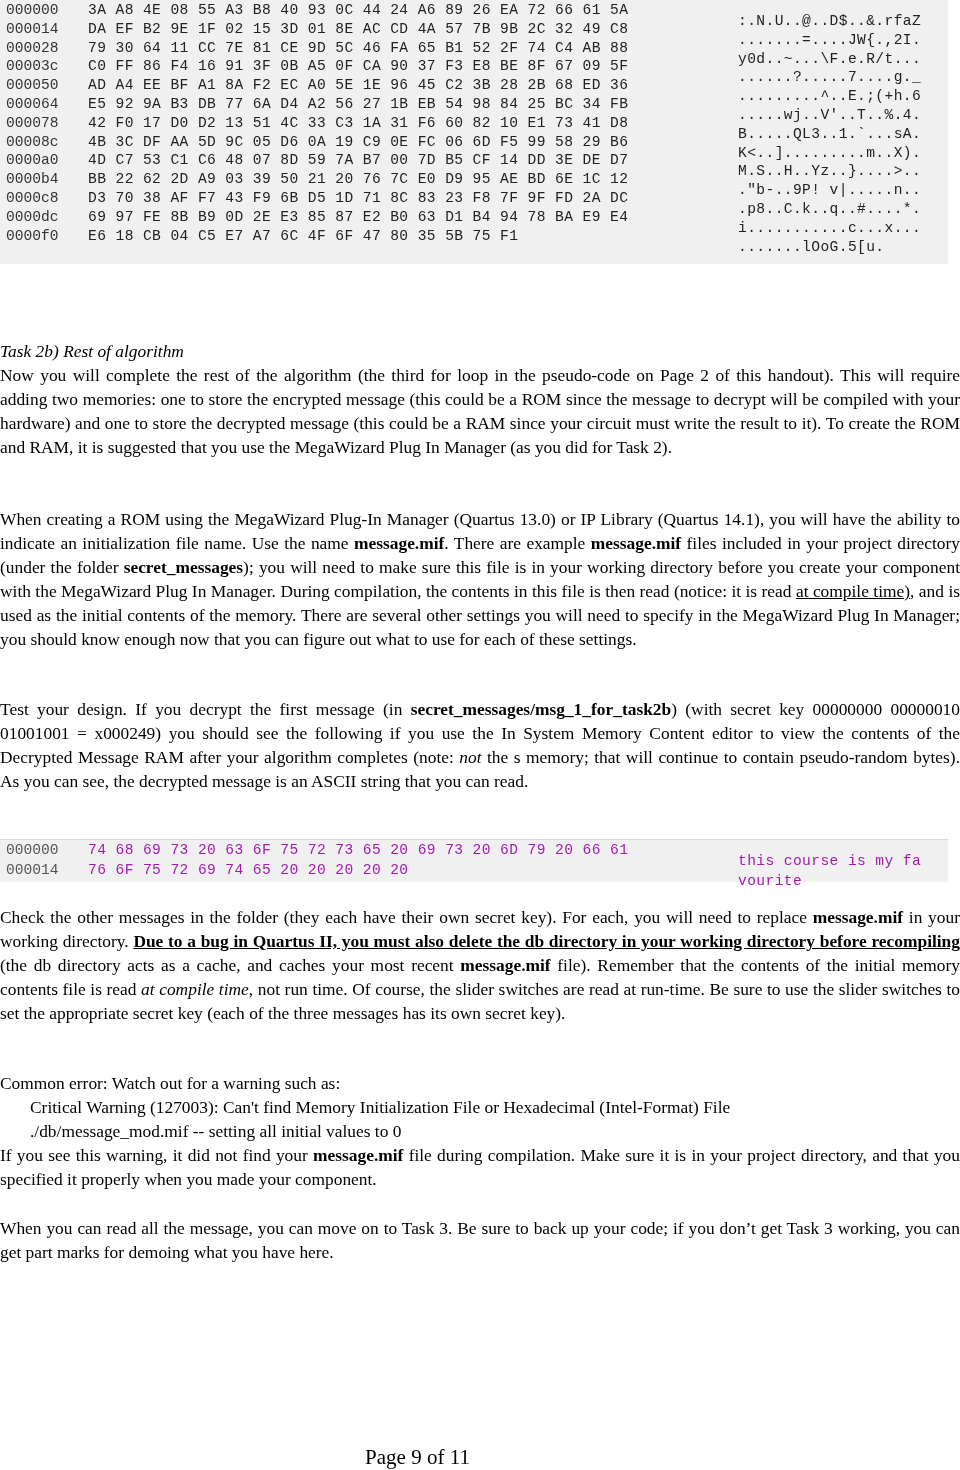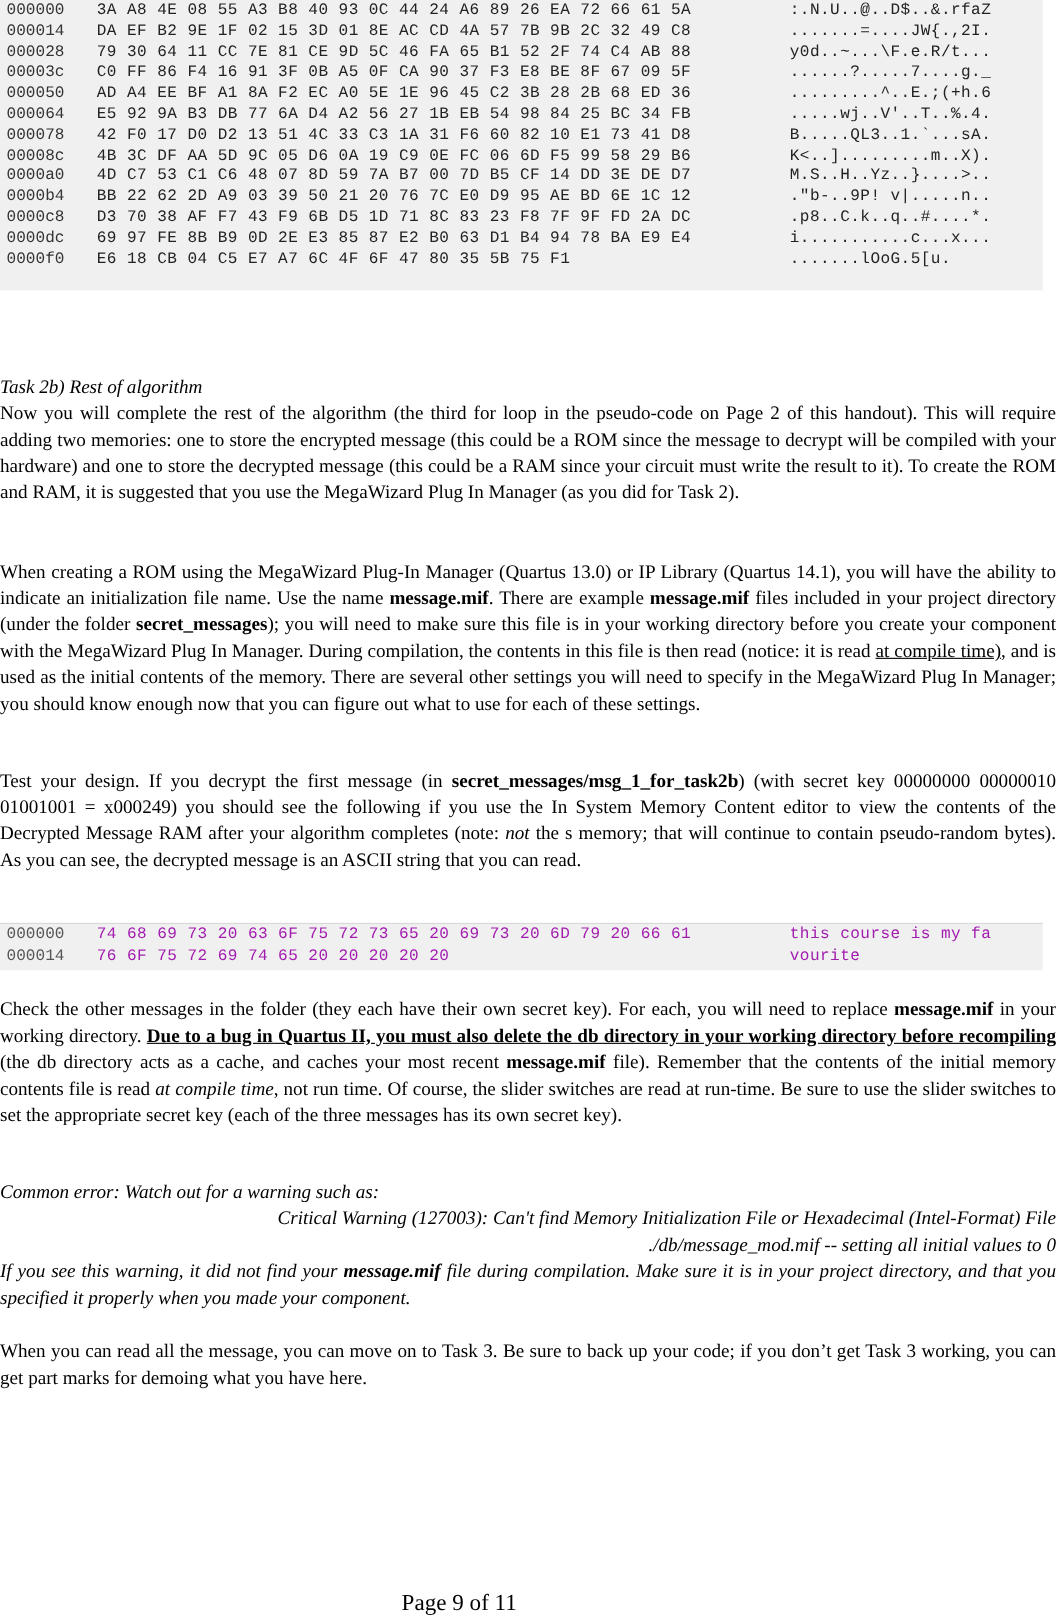--- a/index.html
+++ b/index.html
@@ -4,31 +4,31 @@
 <style>
   html, body { margin:0; padding:0; background:#ffffff; }
   body { width:960px; height:1470px; position:relative; overflow:hidden;
          font-family:"Liberation Serif", serif; font-size:17.4px; color:#000; }
   .hexbox { position:absolute; left:0; width:948px; background:#f0f0f0;
             font-family:"Liberation Mono", monospace; }
   .hex1 { top:0; height:264px; padding-top:1px; box-sizing:border-box; }
   .hexrow { height:18.8px; line-height:18.8px; font-size:14.6px; white-space:pre; color:#222; position:relative;padding-left:36px; }
   .hexrow .addr { position:absolute; left:6px; color:#333; }
   .hexrow .bytes { position:absolute; left:88px; letter-spacing:0.4px; }
-  .hexrow .ascii { position:absolute; left:718px; letter-spacing:0.4px; }
+  .hexrow .ascii { position:absolute; left:738px; letter-spacing:0.4px;margin-top:11px; }
   .hex2 { top:839px; height:42px; border-top:1px solid #d8d8d8; }
   .hex2 .hexrow { height:20px; line-height:20px; font-size:14.6px; font-family:"Liberation Mono", monospace; }
   .hex2 .addr { color:#555; }
   .hex2 .bytes, .hex2 .ascii { color:#a21caf; }
   .textblock { position:absolute; left:0; width:960px; line-height:24px; text-align:justify; }
   .p { margin:0; }
   .heading { font-style:italic; }
   b { font-weight:bold;margin-top:28px; }
   u { text-decoration:underline; }
-  .indent { padding-left:30px; text-align:right; }
+  .indent { padding-left:30px; text-align:left; }
   .footer { position:absolute; top:1445px; left:0; width:835px; text-align:center; font-size:21px; }
 </style>
 </head>
 <body>
 
 <div class="hexbox hex1" id="hex1">
     <div class="hexrow"><span class="addr">000000</span><span class="bytes">3A A8 4E 08 55 A3 B8 40 93 0C 44 24 A6 89 26 EA 72 66 61 5A</span><span class="ascii">:.N.U..@..D$..&amp;.rfaZ</span></div>
     <div class="hexrow"><span class="addr">000014</span><span class="bytes">DA EF B2 9E 1F 02 15 3D 01 8E AC CD 4A 57 7B 9B 2C 32 49 C8</span><span class="ascii">.......=....JW{.,2I.</span></div>
     <div class="hexrow"><span class="addr">000028</span><span class="bytes">79 30 64 11 CC 7E 81 CE 9D 5C 46 FA 65 B1 52 2F 74 C4 AB 88</span><span class="ascii">y0d..~...\F.e.R/t...</span></div>
     <div class="hexrow"><span class="addr">00003c</span><span class="bytes">C0 FF 86 F4 16 91 3F 0B A5 0F CA 90 37 F3 E8 BE 8F 67 09 5F</span><span class="ascii">......?.....7....g._</span></div>
@@ -64,21 +64,21 @@
     <div class="hexrow"><span class="addr">000000</span><span class="bytes">74 68 69 73 20 63 6F 75 72 73 65 20 69 73 20 6D 79 20 66 61</span><span class="ascii">this course is my fa</span></div>
     <div class="hexrow"><span class="addr">000014</span><span class="bytes">76 6F 75 72 69 74 65 20 20 20 20 20</span><span class="ascii">vourite</span></div>
   </div>
 
 <div class="textblock" style="top:905px;">
   <p class="p">
     <span>Check the other messages in the folder (they each have their own secret key).  For each, you will need to replace </span><b>message.mif</b><span> in your working directory.  </span><b><u>Due to a  bug in Quartus II, you must also delete the db directory in your working directory before recompiling</u></b><span> (the db directory acts as a cache, and caches your most recent </span><b>message.mif</b><span> file). Remember that the contents of the initial memory contents file is read </span><i>at compile time</i><span>, not run time.   Of course, the slider switches are read at run-time.  Be sure to use the slider switches to set the appropriate secret key (each of the three messages has its own secret key).</span>
   </p>
 </div>
 
-<div class="textblock" style="top:1071px;font-style:italic;">
+<div class="textblock" style="top:1071px;">
   <p class="p" style="text-align:left;">Common error: Watch out for a warning such as:</p>
   <p class="p indent">Critical Warning (127003): Can't find Memory Initialization File or Hexadecimal (Intel-Format) File</p>
   <p class="p indent">./db/message_mod.mif -- setting all initial values to 0</p>
   <p class="p">
     <span>If you see this warning, it did not find your </span><b>message.mif</b><span> file during compilation.  Make sure it is in your project directory, and that you specified it properly when you made your component.</span>
   </p>
 </div>
 
 <div class="textblock" style="top:1216px;">
   <p class="p">When you can read all the message, you can move on to Task 3.  Be sure to back up your code; if you don’t get Task 3 working, you can get part marks for demoing what you have here.</p>

